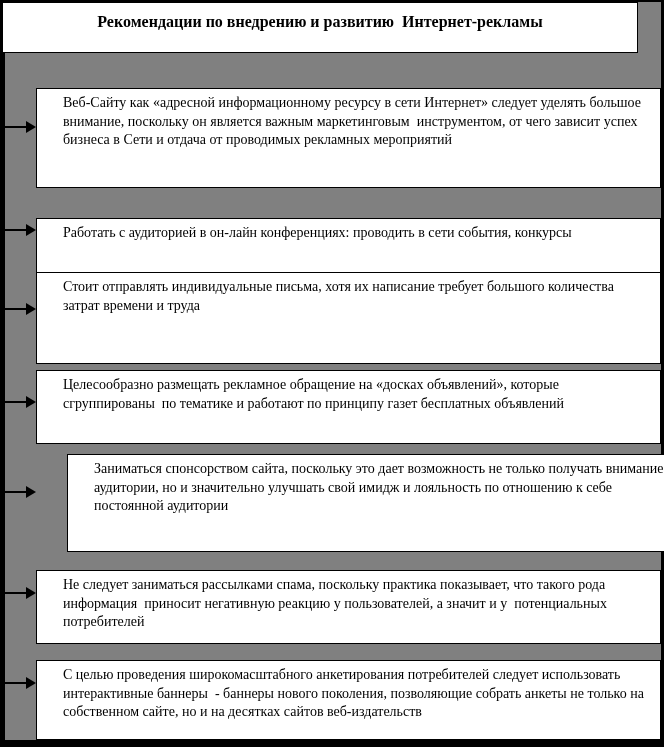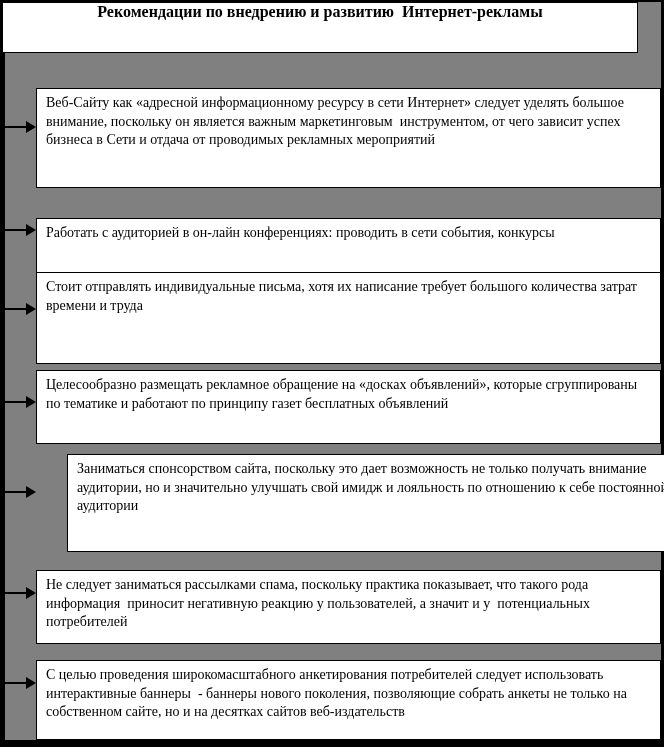--- a/index.html
+++ b/index.html
@@ -19,30 +19,30 @@
   .frame-left   { position:absolute; top:0; left:0; bottom:0; width:2px; background:#000; }
   
   .spine { position:absolute; left:0; top:53px; bottom:0; width:5px; background:#000; }
 
   .title-box {
     position:absolute; left:2px; top:2px; width:636px; height:51px;
     background:#ffffff; border:1px solid #000; box-sizing:border-box;
     text-align:center;
   }
   .title-box span {
-    display:block; 
+    display:block; padding-top:10px;
     font-size:16px; font-weight:bold; white-space:pre-wrap;
   }
 
   .box {
     position:absolute; left:36px; width:625px;
     background:#ffffff; border:1px solid #000; box-sizing:border-box;
     font-size:14px; line-height:18.5px;
   }
-  .box span { display:block; padding:5px 8px 4px 9px; white-space:pre-wrap; }
+  .box span { display:block; padding:5px 8px 4px 26px; white-space:pre-wrap; }
 
   .b1 { top:88px;  height:100px; }
   .b2 { top:218px; height:61px;  }
   .b3 { top:272px; height:92px;  }
   .b4 { top:370px; height:74px;  }
   .b5 { top:454px; height:98px;margin-left:31px;  }
   .b6 { top:570px; height:74px;  }
   .b7 { top:660px; height:80px;  }
 
   .arrow { position:absolute; left:5px; width:31px; height:12px; }

